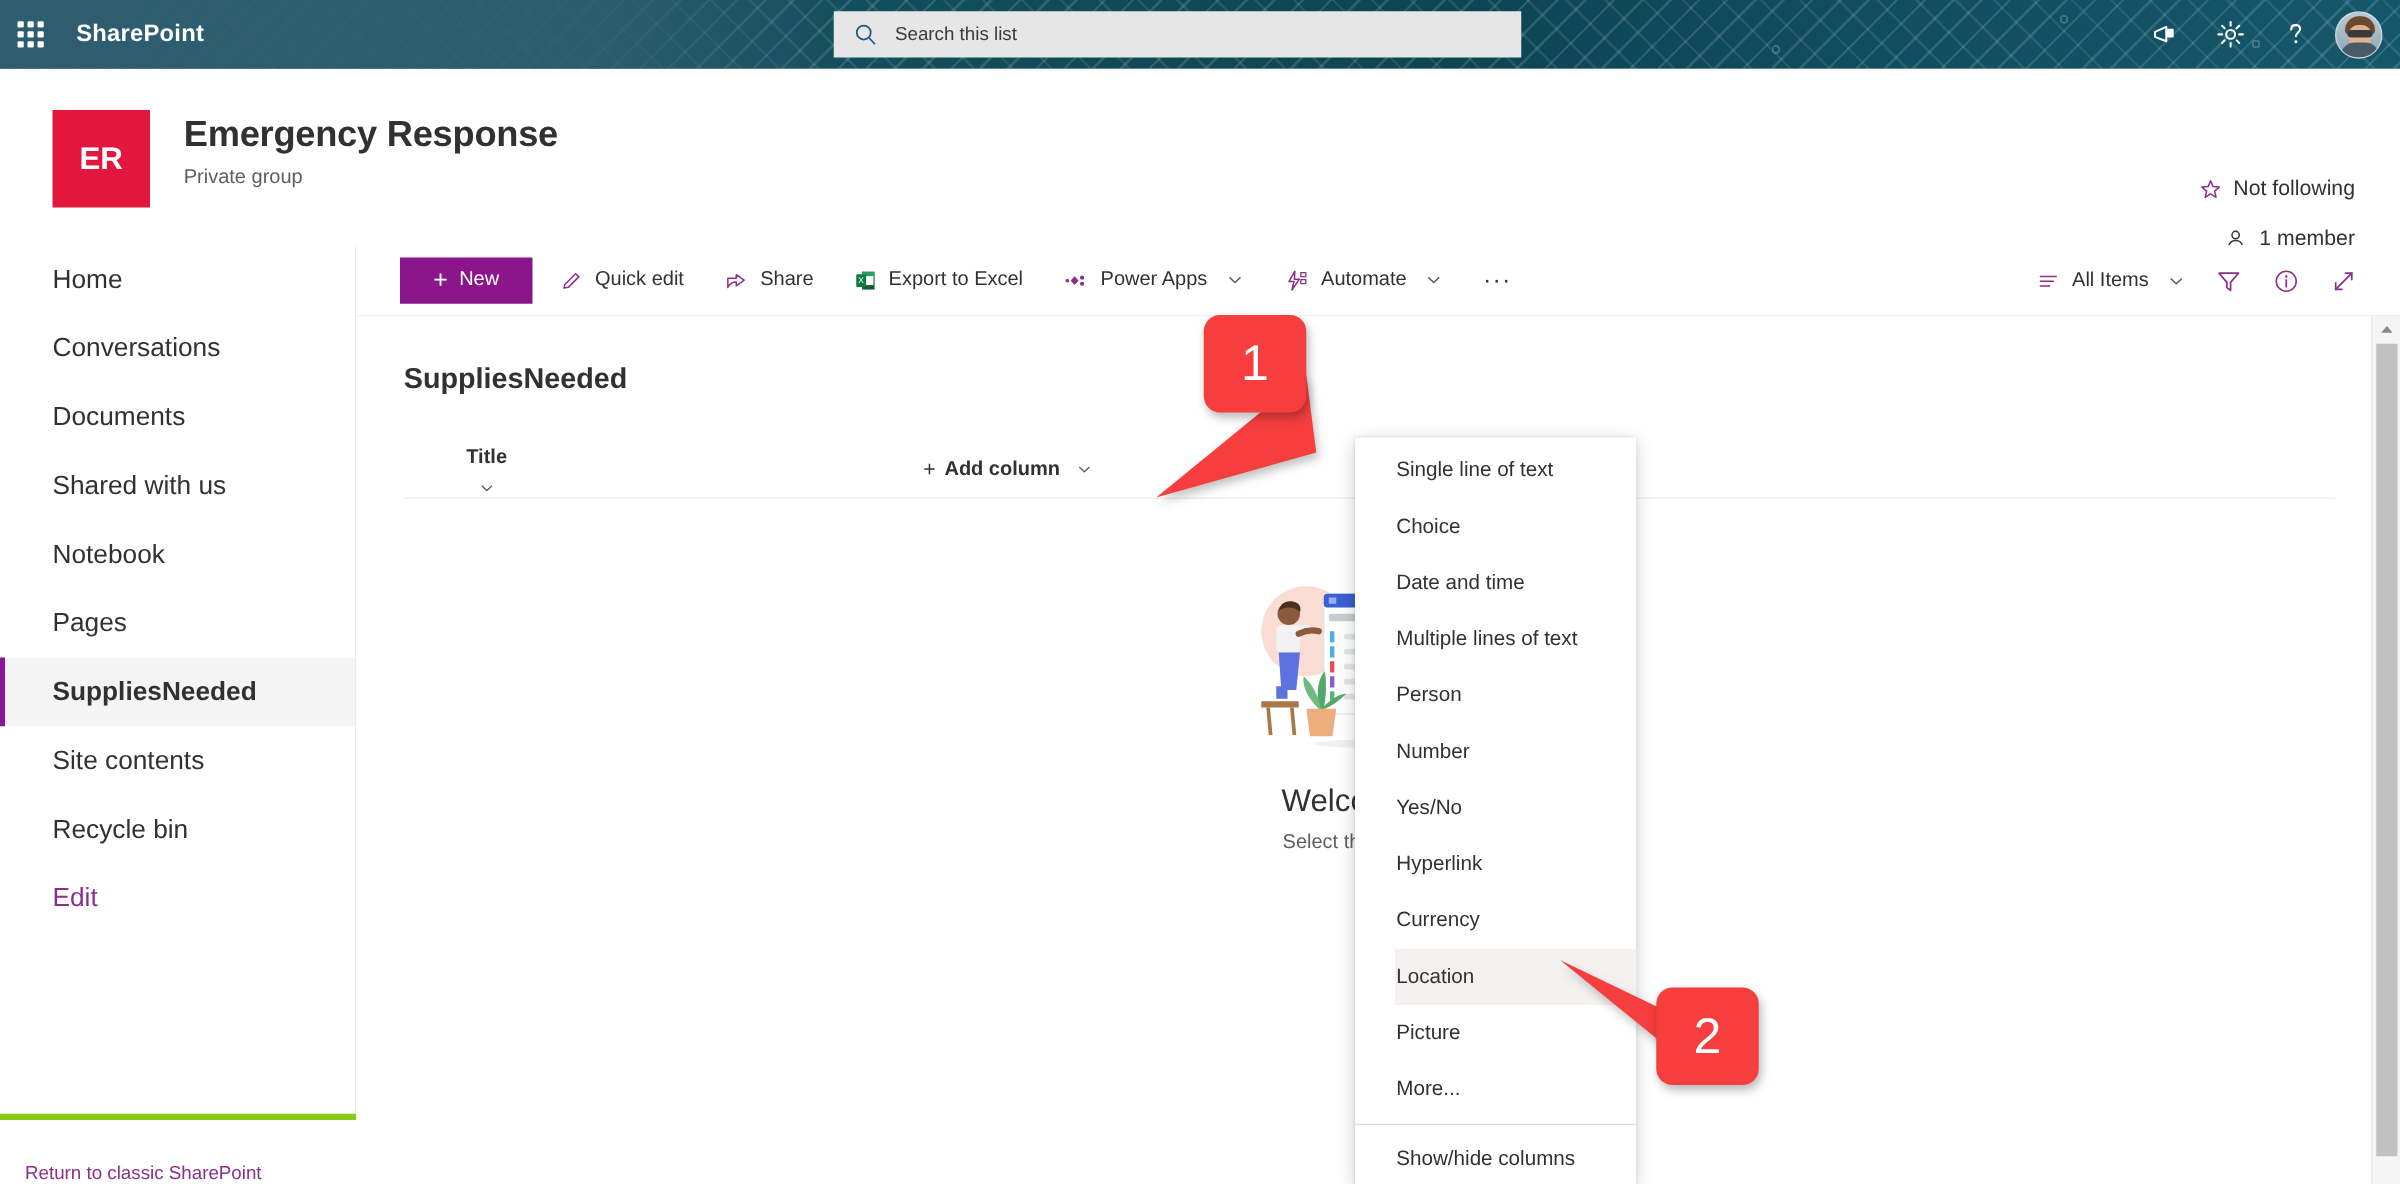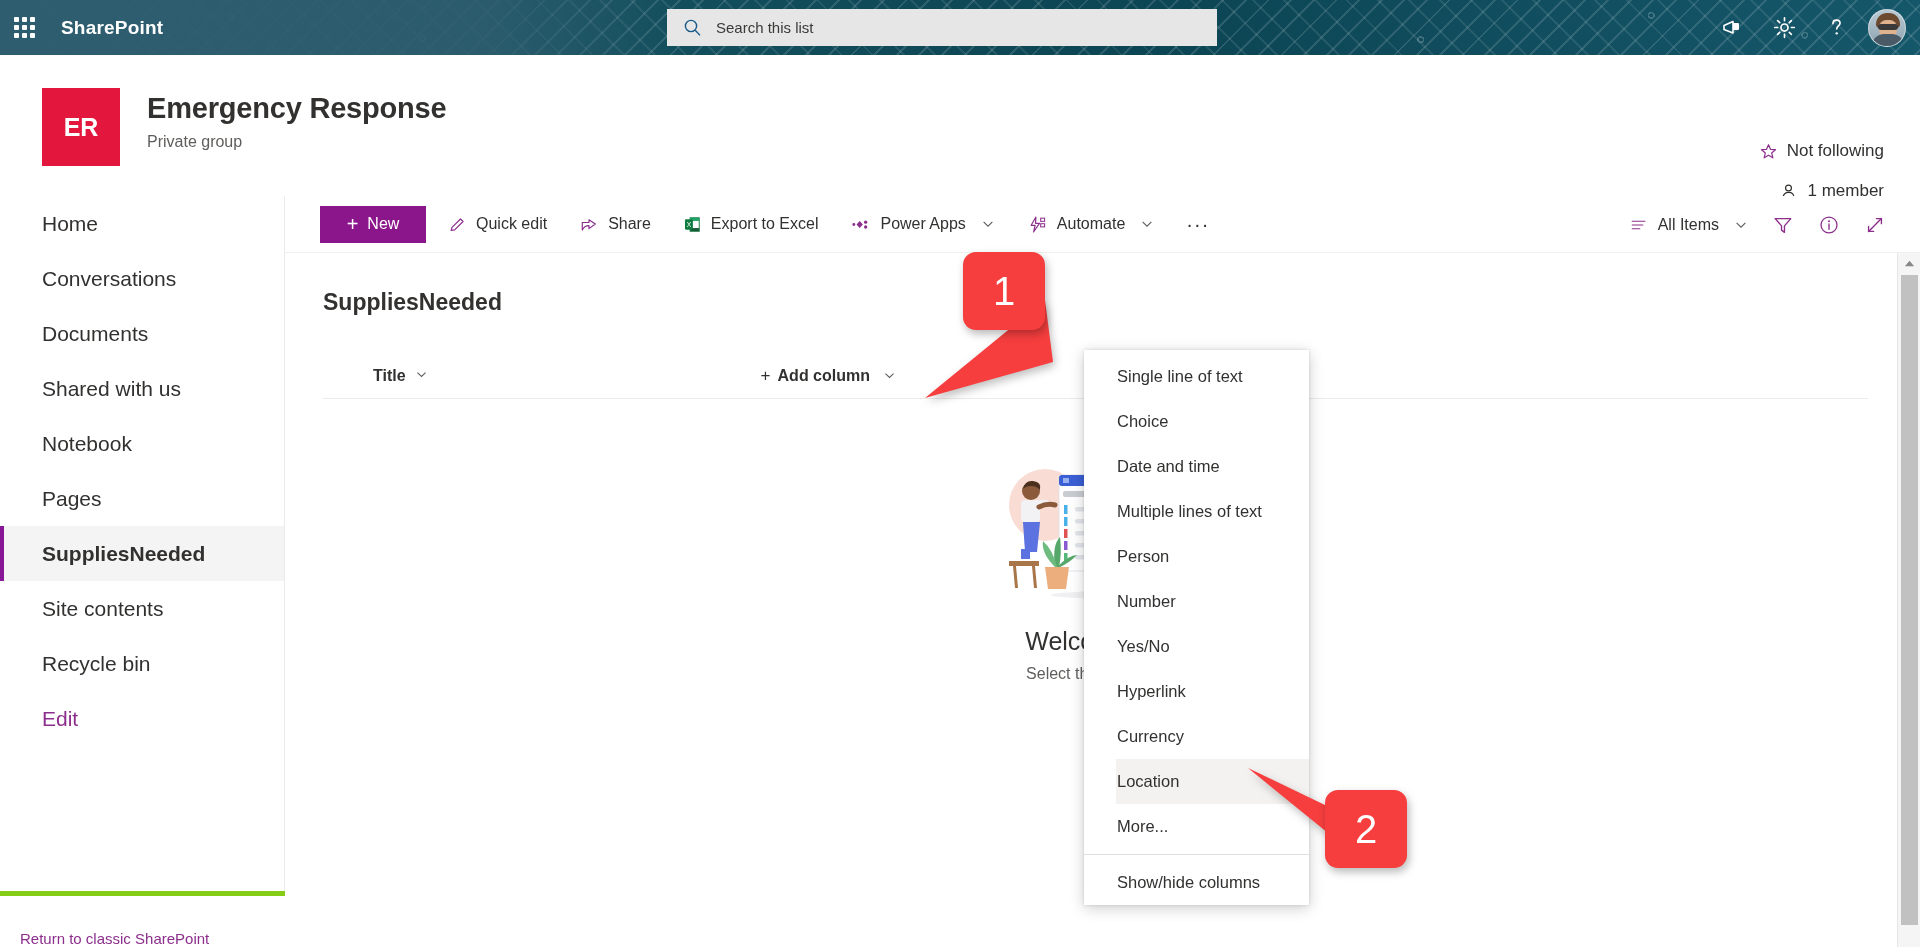--- a/index.html
+++ b/index.html
@@ -203,20 +203,21 @@
     position: absolute; left: 38px; top: 100px;
     width: 1545px; height: 46px;
     border-bottom: 1px solid #edebe9;
     display: flex; align-items: center;
   }
   .col-head {
     display: flex; align-items: center; gap: 9px;
     font-size: 16px; color: #323130; font-weight: 600;
     cursor: pointer; padding: 0 10px; height: 38px;
     margin-left: 40px;
+    flex-direction: column;
   }
   .add-col {
     display: flex; align-items: center; gap: 7px;
     font-size: 16px; color: #323130; font-weight: 600;
     cursor: pointer; padding: 0 10px; height: 38px;
     margin-left: 313px;
   }
   .add-col .plus { font-size: 17px; font-weight: 400; }
 
   
@@ -634,20 +635,23 @@
   <div class="ctx-item">
     <span>Hyperlink</span>
   </div>
   <div class="ctx-item">
     <span>Currency</span>
   </div>
   <div class="ctx-item hovered">
     <span>Location</span>
   </div>
   <div class="ctx-item">
+    <span>Picture</span>
+  </div>
+  <div class="ctx-item">
     <span>More...</span>
   </div>
   <div class="ctx-divider"></div>
   <div class="ctx-item">
     <span>Show/hide columns</span>
   </div>
 </div>
 
 <svg class="tail" style="left:925px; top:300px; width:130px; height:100px;" viewBox="0 0 130 100">
   <path d="M120 0 L128 62 L0 98 Z" fill="#f63e3e"></path>

